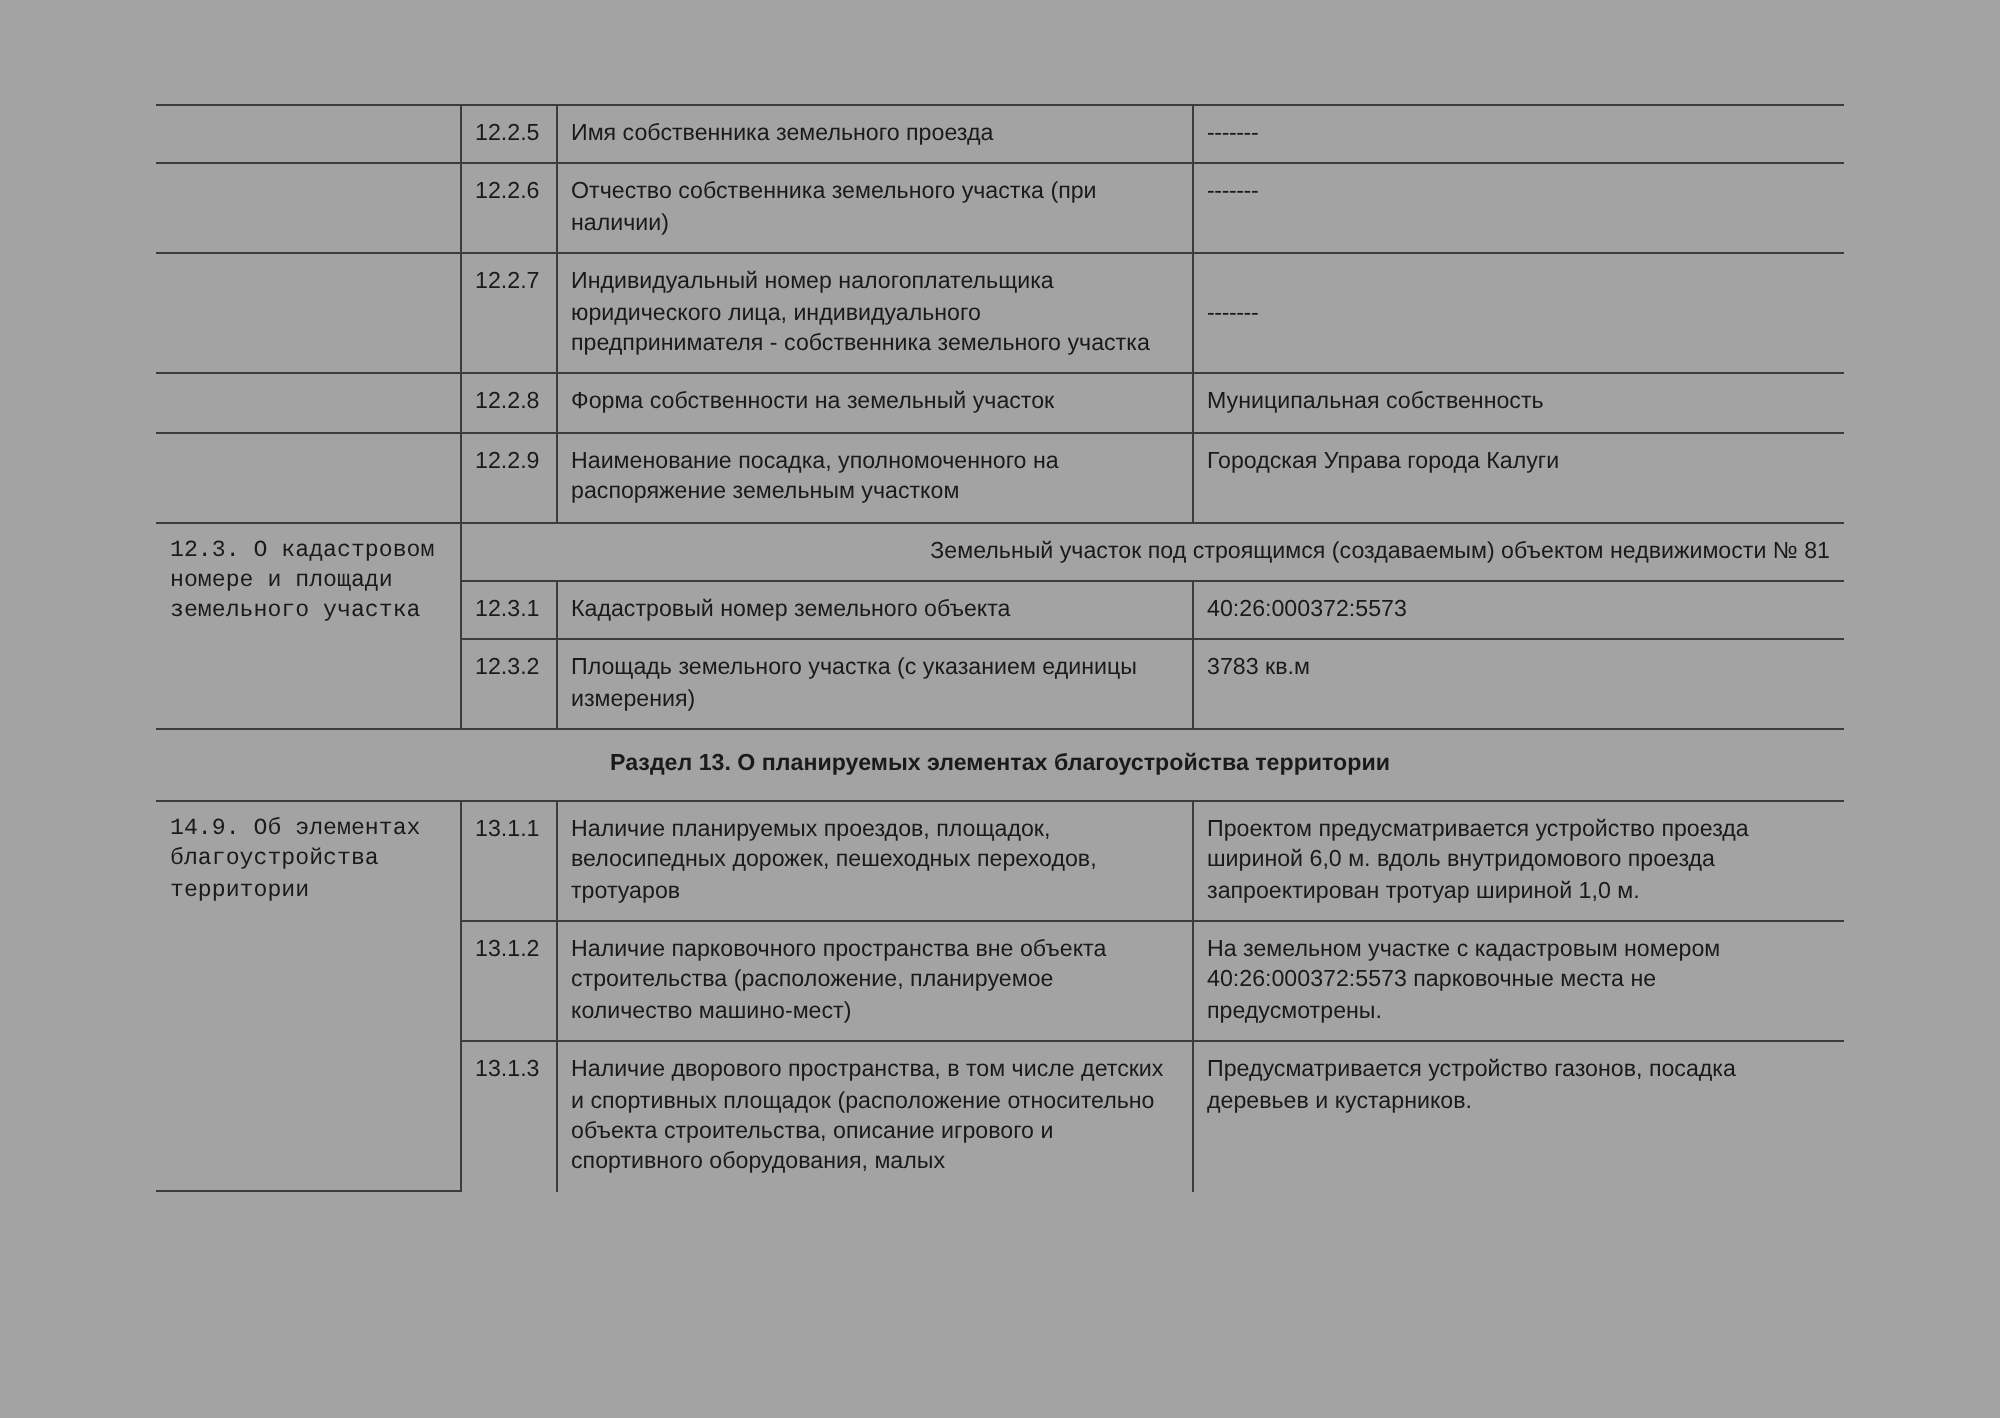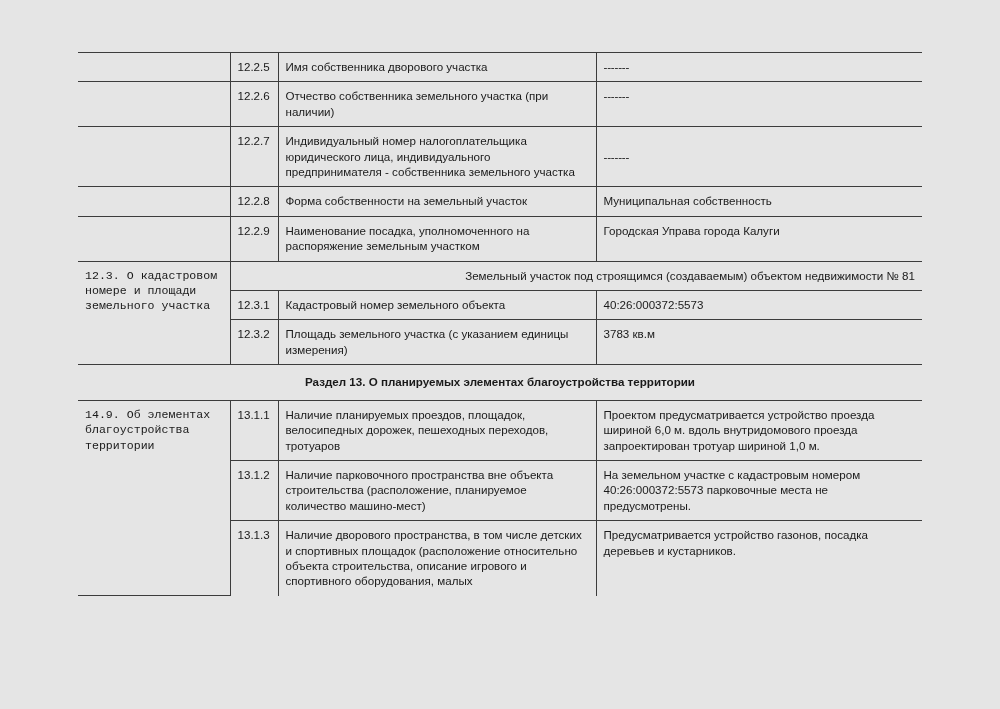--- a/index.html
+++ b/index.html
@@ -11,21 +11,21 @@
     width: 1000px;
     height: 709px;
     font-family: "Liberation Sans", sans-serif;
     color: #1a1a1a;
     overflow: hidden;
   }
   .page {
     position: relative;
     width: 1000px;
     height: 709px;
-    background: #e5e5e5;
+    background: #a3a3a3;
     box-sizing: border-box;
   }
   .doc-table {
     position: absolute;
     left: 78px;
     top: 52px;
     width: 844px;
     border-collapse: collapse;
     table-layout: fixed;
     font-size: 11.6px;
@@ -76,21 +76,21 @@
       <col class="col-a">
       <col class="col-b">
       <col class="col-c">
       <col class="col-d">
     </colgroup>
     <tbody>
 
       <tr>
         <td class="col-a no-left blank-left"></td>
         <td class="code-cell">12.2.5</td>
-        <td>Имя собственника дворового участка</td>
+        <td>Имя собственника земельного проезда</td>
         <td class="dash no-right">-------</td>
       </tr>
 
       <tr>
         <td class="col-a no-left blank-left"></td>
         <td class="code-cell">12.2.6</td>
         <td>Отчество собственника земельного участка (при наличии)</td>
         <td class="dash no-right">-------</td>
       </tr>
 

